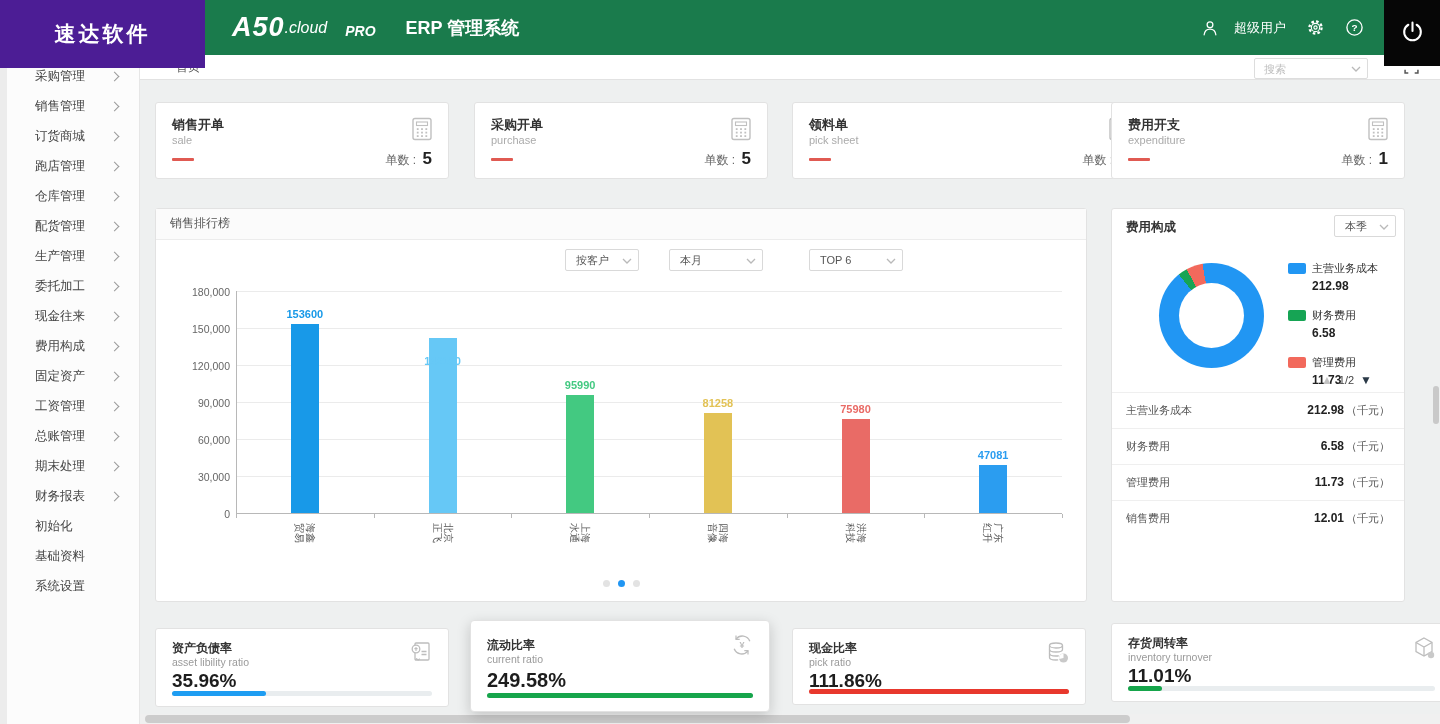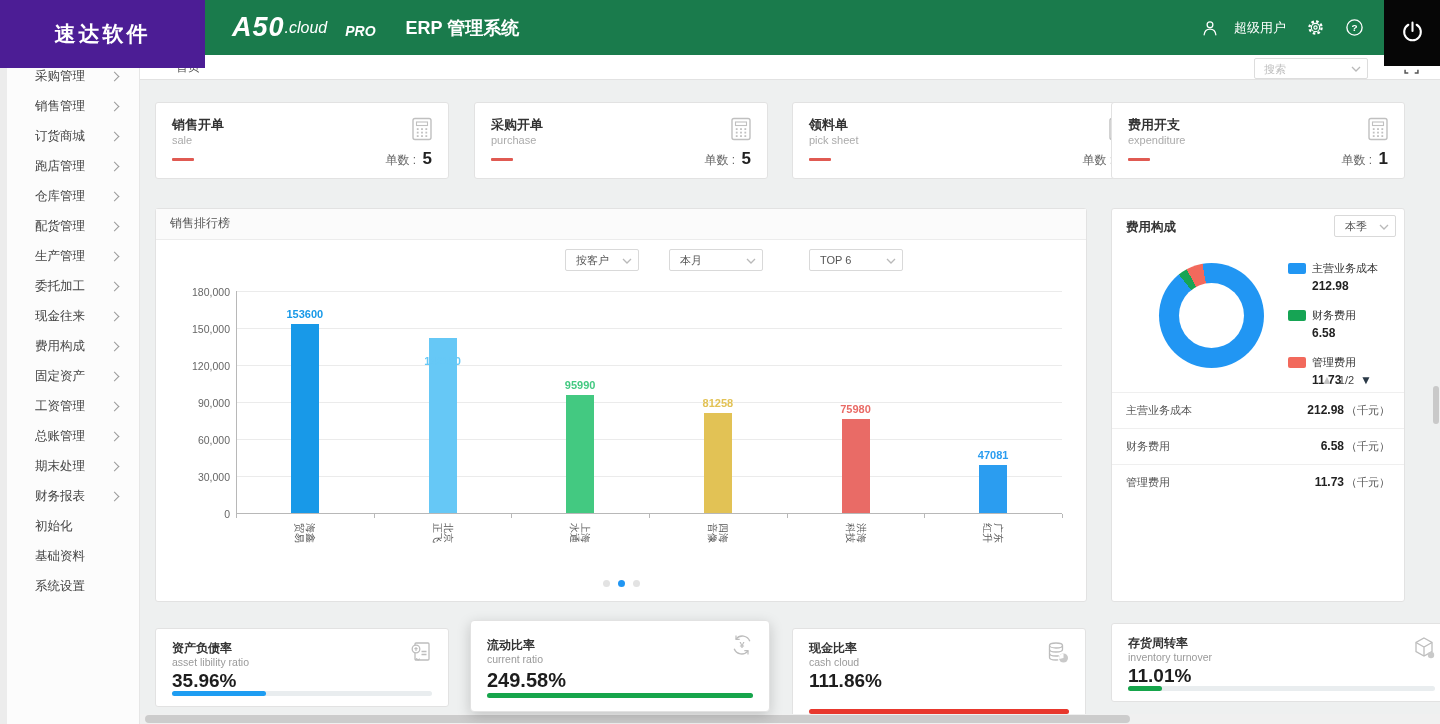--- a/index.html
+++ b/index.html
@@ -452,20 +452,24 @@
           <span class="exp-val"><b>212.98</b><span>（千元）</span></span>
         </div>
         <div class="exp-row">
           <span>财务费用</span>
           <span class="exp-val"><b>6.58</b><span>（千元）</span></span>
         </div>
         <div class="exp-row">
           <span>管理费用</span>
           <span class="exp-val"><b>11.73</b><span>（千元）</span></span>
         </div>
+        <div class="exp-row">
+          <span>销售费用</span>
+          <span class="exp-val"><b>12.01</b><span>（千元）</span></span>
+        </div>
       </div>
   </div>
 
   <div id="ratio-cards">
       <div class="card" style="left: 155px; top: 628px; width: 294px; height: 79px;">
         <div class="ratio-title">资产负债率</div>
         <div class="ratio-sub">asset libility ratio</div>
         <div class="ratio-val">35.96%</div>
         <span class="ratio-icon"><svg width="26" height="26" viewBox="0 0 26 26" fill="none" stroke="#bdbdbd" stroke-width="1.3">
             <rect x="7" y="3" width="14" height="17" rx="1"></rect>
@@ -486,23 +490,23 @@
             <path d="M20.8 9.2A8 8 0 0 0 7 7.1"></path>
             <path d="M7 3.6v3.7h3.7" stroke-width="1.2"></path>
             <path d="M5.2 16.8A8 8 0 0 0 19 18.9"></path>
             <path d="M19 22.4v-3.7h-3.7" stroke-width="1.2"></path>
             <text x="13" y="16.4" text-anchor="middle" font-size="9" fill="#bdbdbd" stroke="none" font-weight="bold">¥</text>
           </svg></span>
         <div class="progress">
           <div class="progress-fill" style="width: 100%; background: rgb(22, 165, 75);"></div>
         </div>
       </div>
-      <div class="card" style="left: 792px; top: 628px; width: 294px; height: 97px;">
+      <div class="card" style="left: 792px; top: 628px; width: 294px; height: 77px;">
         <div class="ratio-title">现金比率</div>
-        <div class="ratio-sub">cash cloud</div>
+        <div class="ratio-sub">pick ratio</div>
         <div class="ratio-val">111.86%</div>
         <span class="ratio-icon"><svg width="26" height="26" viewBox="0 0 26 26" fill="none" stroke="#bdbdbd" stroke-width="1.3">
             <ellipse cx="11" cy="5.5" rx="6.5" ry="2.5"></ellipse>
             <path d="M4.5 5.5v4c0 1.4 2.9 2.5 6.5 2.5s6.5-1.1 6.5-2.5v-4"></path>
             <path d="M4.5 9.5v4c0 1.4 2.9 2.5 6.5 2.5.95 0 1.9-.08 2.7-.25"></path>
             <path d="M4.5 13.5v4c0 1.4 2.9 2.5 6.5 2.5.75 0 1.5-.05 2.2-.15"></path>
             <circle cx="18.5" cy="18" r="4.5" fill="#c9c9c9" stroke="none"></circle>
             <path d="M18.5 18V13.5A4.5 4.5 0 0 0 14.2 19z" fill="#fff" stroke="none"></path>
           </svg></span>
         <div class="progress">

